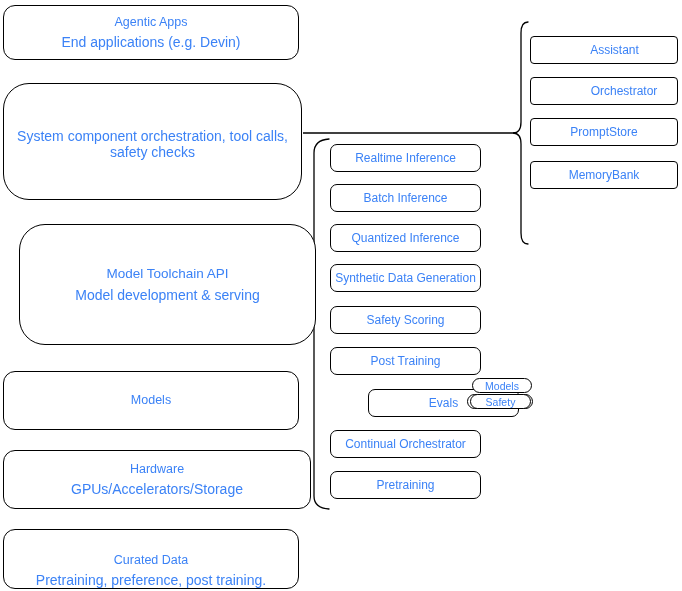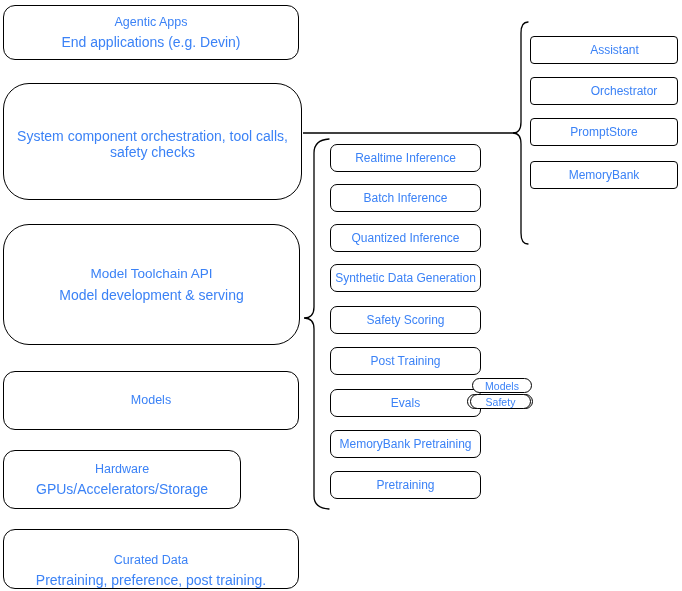--- a/index.html
+++ b/index.html
@@ -28,35 +28,35 @@
     align-items: center;
     justify-content: center;
     text-align: center;
     z-index: 2;
   }
   .node .title { font-size: 12.5px; line-height: 1.15; }
   .node.big .title { font-size: 13.5px; }
   .node .subtitle { font-size: 14px; line-height: 1.15; margin-top: 5px; }
   .stack-1 { left: 3px; top: 5px;   width: 296px; height: 55px;  border-radius: 12px; }
   .stack-2 { left: 3px; top: 83px;  width: 299px; height: 117px; border-radius: 26px; }
-  .stack-3 { left: 3px; top: 224px; width: 297px; height: 121px; border-radius: 26px; }
+  .stack-3 { left: 19px; top: 224px; width: 297px; height: 121px; border-radius: 26px; }
   .stack-4 { left: 3px; top: 371px; width: 296px; height: 59px;  border-radius: 12px; }
-  .stack-5 { left: 3px; top: 450px; width: 238px; height: 59px;  border-radius: 12px; }
+  .stack-5 { left: 3px; top: 450px; width: 308px; height: 59px;  border-radius: 12px; }
   .stack-6 { left: 3px; top: 529px; width: 296px; height: 60px;  border-radius: 12px; justify-content: flex-end; }
   .svc {
     left: 330px;
     width: 151px;
     height: 28px;
     border-radius: 7px;
     font-size: 12px;
     white-space: nowrap;
   }
   .svc-1 { top: 144px; } .svc-2 { top: 184px; } .svc-3 { top: 224px; }
   .svc-4 { top: 264px; } .svc-5 { top: 306px; } .svc-6 { top: 347px; }
-  .svc-7 { top: 389px; } .svc-8 { top: 430px; } .svc-9 { top: 471px; }
+  .svc-7 { top: 389px; margin-left: 38px; } .svc-8 { top: 430px; } .svc-9 { top: 471px; }
   .comp {
     left: 530px;
     width: 148px;
     height: 28px;
     border-radius: 4px;
     font-size: 12px;
     white-space: nowrap;
   }
   .comp-1 { top: 36px; padding-left: 21px; } .comp-2 { top: 77px; padding-left: 40px; } .comp-3 { top: 118px; }
   .comp-4 { top: 161px; } .comp-5 { top: 204px; }
@@ -111,21 +111,21 @@
     <div class="subtitle">Pretraining, preference, post training.</div>
   </div>
 
   <div class="node svc svc-1">Realtime Inference</div>
   <div class="node svc svc-2">Batch Inference</div>
   <div class="node svc svc-3">Quantized Inference</div>
   <div class="node svc svc-4">Synthetic Data Generation</div>
   <div class="node svc svc-5">Safety Scoring</div>
   <div class="node svc svc-6">Post Training</div>
   <div class="node svc svc-7">Evals</div>
-  <div class="node svc svc-8">MemoryBank Pretraining</div>
+  <div class="node svc svc-8">Continual Orchestrator</div>
   <div class="node svc svc-9">Pretraining</div>
 
   <div class="tag tag-1">Models</div>
   <div class="tag tag-2">EvalData</div>
   <div class="tag tag-3">Safety</div>
 
   <div class="node comp comp-1">Assistant</div>
   <div class="node comp comp-2">Orchestrator</div>
   <div class="node comp comp-4">MemoryBank</div>
   <div class="node comp comp-3">PromptStore</div>

